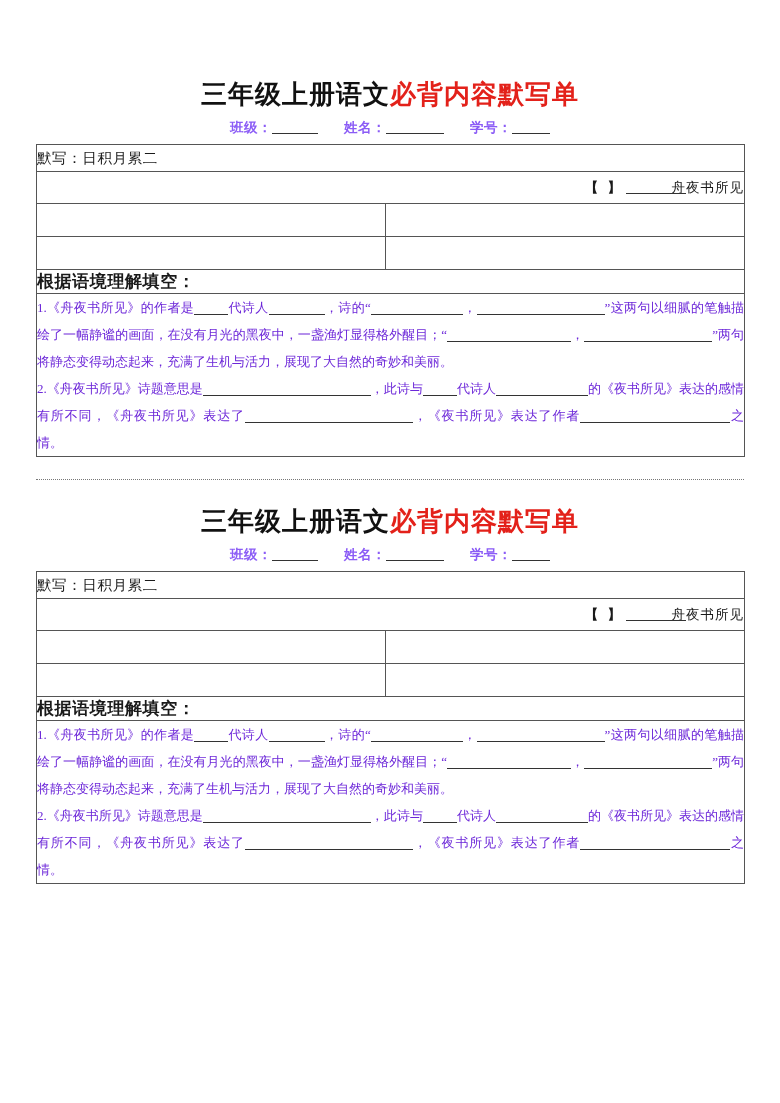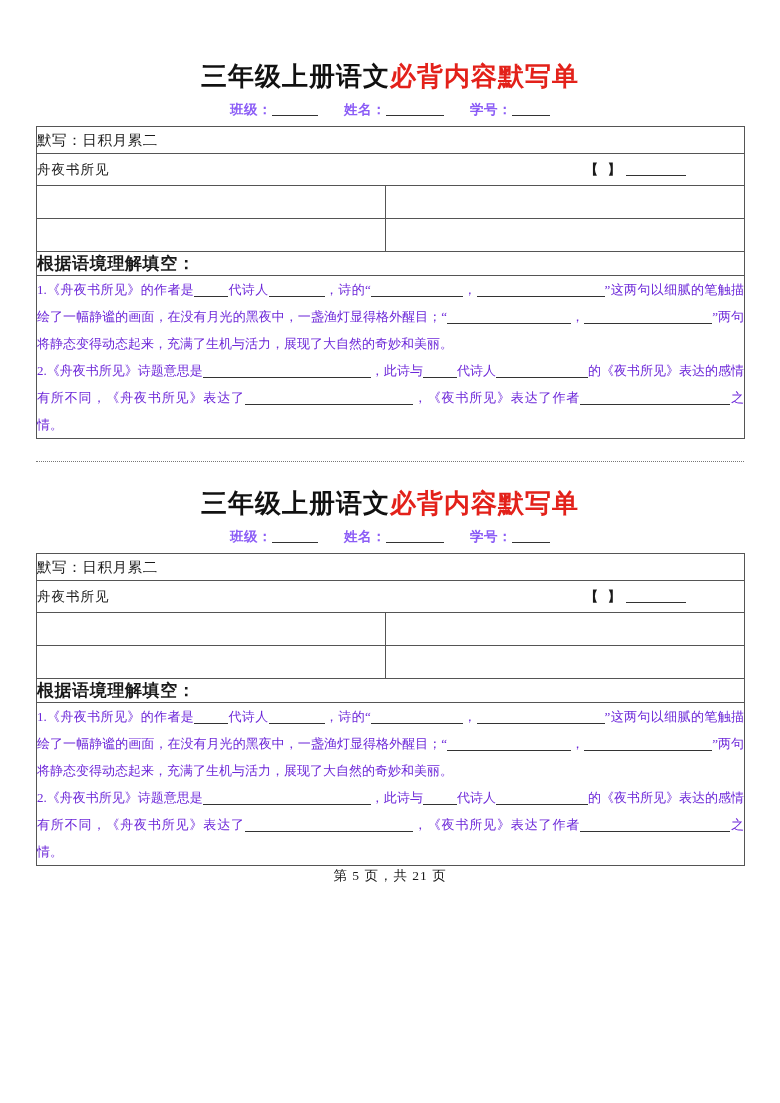--- a/index.html
+++ b/index.html
@@ -13,21 +13,21 @@
     font-family: "Liberation Serif", "DejaVu Serif", serif;
     color: #1a1a1a;
     position: relative;
     overflow: hidden;
   }
 
   .page {
     width: 780px;
     height: 907px;
     box-sizing: border-box;
-    padding: 0;
+    padding: 18px;
     position: relative;
   }
 
   
   .copy {
     width: 708px;
     margin: 0 auto;
   }
   .copy--first { padding-top: 62px; }
   .copy--second { padding-top: 27px; }
@@ -90,21 +90,21 @@
     font-size: 13.5px;
   }
   .poem-inner {
     position: relative;
     height: 31px;
     line-height: 31px;
   }
   .poem-title {
     position: absolute;
     left: 0; right: 0;
-    text-align: left;
+    text-align: right;
     letter-spacing: 1px;
   }
   .poem-meta {
     position: absolute;
     right: 58px;
     white-space: nowrap;
     font-weight: bold;
   }
   .poem-meta .brk { letter-spacing: 3px; }
   .blank-poem {
@@ -289,15 +289,14 @@
         <tr>
           <td colspan="2" class="q-body">
             <p><span>1.</span><span>《舟夜书所见》的作者是</span><span class="u u1"></span><span>代诗人</span><span class="u u2"></span><span>，诗的“</span><span class="u u3"></span><span>，</span><span class="u u5"></span><span>”这两句以细腻的笔触描绘了一幅静谧的画面，在没有月光的黑夜中，一盏渔灯显得格外醒目；“</span><span class="u u10"></span><span class="u u9"></span><span>，</span><span class="u u5"></span><span>”两句将静态变得动态起来，充满了生机与活力，展现了大自然的奇妙和美丽。</span></p>
             <p><span>2.</span><span>《舟夜书所见》诗题意思是</span><span class="u u7"></span><span>，此诗与</span><span class="u u1"></span><span>代诗人</span><span class="u u3"></span><span>的《夜书所见》表达的感情有所不同，《舟夜书所见》表达了</span><span class="u u7"></span><span>，《夜书所见》表达了作者</span><span class="u u6"></span><span>之情。</span></p>
           </td>
         </tr>
       </tbody>
     </table>
   </div>
 
-  <div class="footer">第 5 页，共 21 页</div>
 
 </div>
 
 </body></html>

